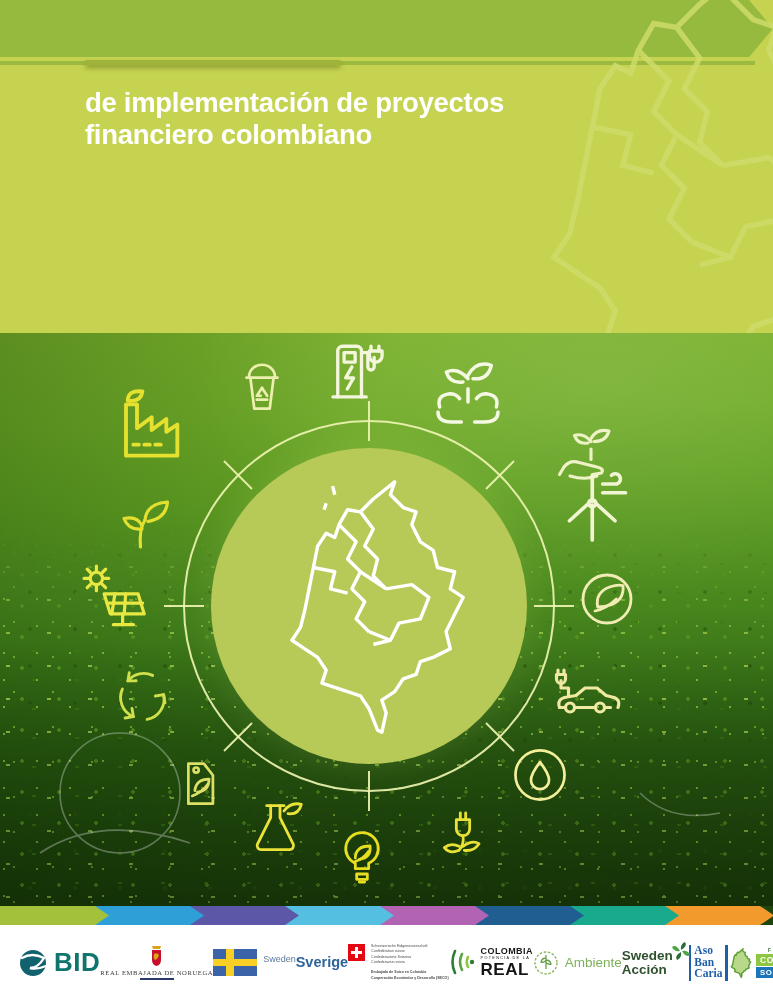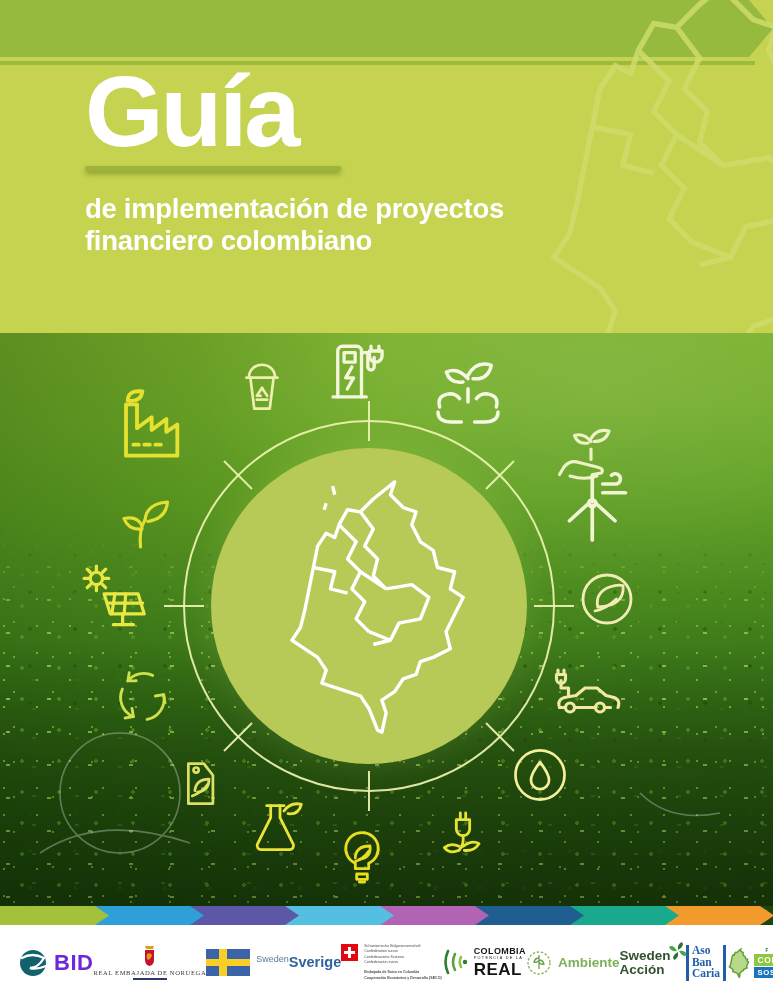--- a/index.html
+++ b/index.html
@@ -57,21 +57,21 @@
   
   .strip { position:relative; width:100%; height:19px; background:#1e450c; overflow:hidden; }
   .chev { position:absolute; top:0; height:19px;
     clip-path:polygon(0 0, calc(100% - 14px) 0, 100% 50%, calc(100% - 14px) 100%, 0 100%); }
 
   
   .footer { position:relative; width:100%; height:75px; background:#fff;
     display:flex; align-items:center; justify-content:space-between; padding:0 18px; }
   .logo { display:flex; align-items:center; gap:6px; }
 
-  .bid-text { font-size:22px; font-weight:800; color:#6d28d9; letter-spacing:.5px; }
+  .bid-text { font-size:26px; font-weight:800; color:#0f766e; letter-spacing:.5px; }
 
   .norway { flex-direction:column; gap:2px; }
   .norway-caption { font-family:"Liberation Serif", serif; font-size:6.6px; letter-spacing:.6px; color:#3a3a3a; white-space:nowrap; }
   .norway-bar { width:34px; height:2.5px; background:#2b3a6b; }
 
   .sweden-flag { position:relative; width:44px; height:27px; background:#3a63a8; }
   .sweden-flag::before { content:""; position:absolute; left:13px; top:0; width:8px; height:100%; background:#f9cf26; }
   .sweden-flag::after  { content:""; position:absolute; left:0; top:10px; width:100%; height:7px; background:#f9cf26; }
   .sweden-text { display:flex; line-height:1.05; }
   .sweden-top { font-size:9px; color:#5c7a99; }
@@ -83,21 +83,21 @@
   .swiss-text { display:flex; flex-direction:column; line-height:1.5; }
   .swiss-line { font-size:3.6px; color:#4a4a4a; white-space:nowrap; }
   .swiss-sub  { font-size:3.6px; color:#4a4a4a; white-space:nowrap; font-weight:bold; }
   .swiss-gap { height:5px; }
 
   .vida-text { display:flex; flex-direction:column; line-height:1; color:#151515; }
   .vida-l1 { font-size:9px;  font-weight:800; letter-spacing:.4px; }
   .vida-l2 { font-size:3.8px; letter-spacing:1.3px; margin:1px 0; }
   .vida-l3 { font-size:17px; font-weight:800; letter-spacing:.5px; }
 
-  .ambiente-label { font-size:13.5px; color:#7cb05a; font-weight:700; }
+  .ambiente-label { font-size:13.5px; color:#7cb05a; font-weight:400; }
 
   .fondo { position:relative; padding-right:16px; }
   .fondo-text { display:flex; flex-direction:column; line-height:.98; color:#30512f; }
   .fondo-l { font-size:13.5px; font-weight:800; }
   .fondo-star { position:absolute; right:-2px; top:-8px; width:20px; height:20px; }
 
   .asoban { gap:3px; }
   .asoban-bar { width:2.5px; height:36px; background:#1f5fa8; }
   .asoban-text { display:flex; flex-direction:column; line-height:1.02; color:#1f5fa8; font-weight:800; font-size:11.5px;font-family:Liberation Serif, serif; }
 
@@ -117,21 +117,20 @@
     <div class="accent-line"></div>
     <svg class="header-map" viewBox="0 0 100 120" preserveAspectRatio="xMidYMid meet">
       <path d="M62 2 L52 10 46 16 40 15 36 22 34 28 30 26 26 32 24 42 22 52 20 62 18 70 14 76 20 80 26 84 30 90 28 96 34 98 40 100 46 102 50 108 54 118 56 119 58 110 56 104 62 100 66 94 72 92 74 86 80 84 88 80 86 72 90 64 94 56 88 52 90 44 82 42 80 34 74 30 70 22 72 16 66 14 60 8 Z"></path>
       <path d="M36 22 L44 30 40 38 46 44 42 52 48 58 44 66 50 72"></path>
       <path d="M46 16 L52 24 48 32 54 38 52 46 58 52"></path>
       <path d="M24 42 L34 44 32 52 40 54"></path>
       <path d="M58 52 L70 50 78 56 74 66 64 68 60 76 52 78"></path>
       <path d="M50 72 L60 76 M46 44 L58 52"></path>
     </svg>
     <div class="title-block">
-      <div class="main-title">Guía</div>
       <div class="title-underline"></div>
       <div class="subtitle">
         <div>de implementación de proyectos</div>
         <div>financiero colombiano</div>
       </div>
     </div>
   </div>
 
   <div class="photo">
     <div class="moss"></div>

